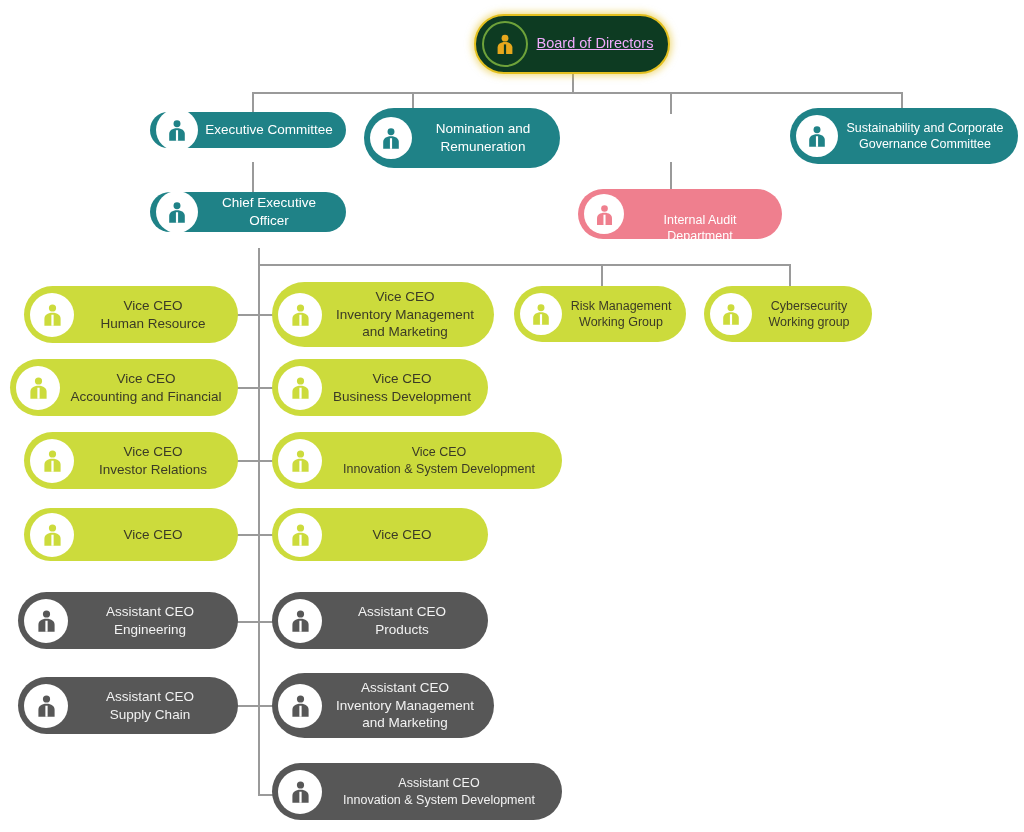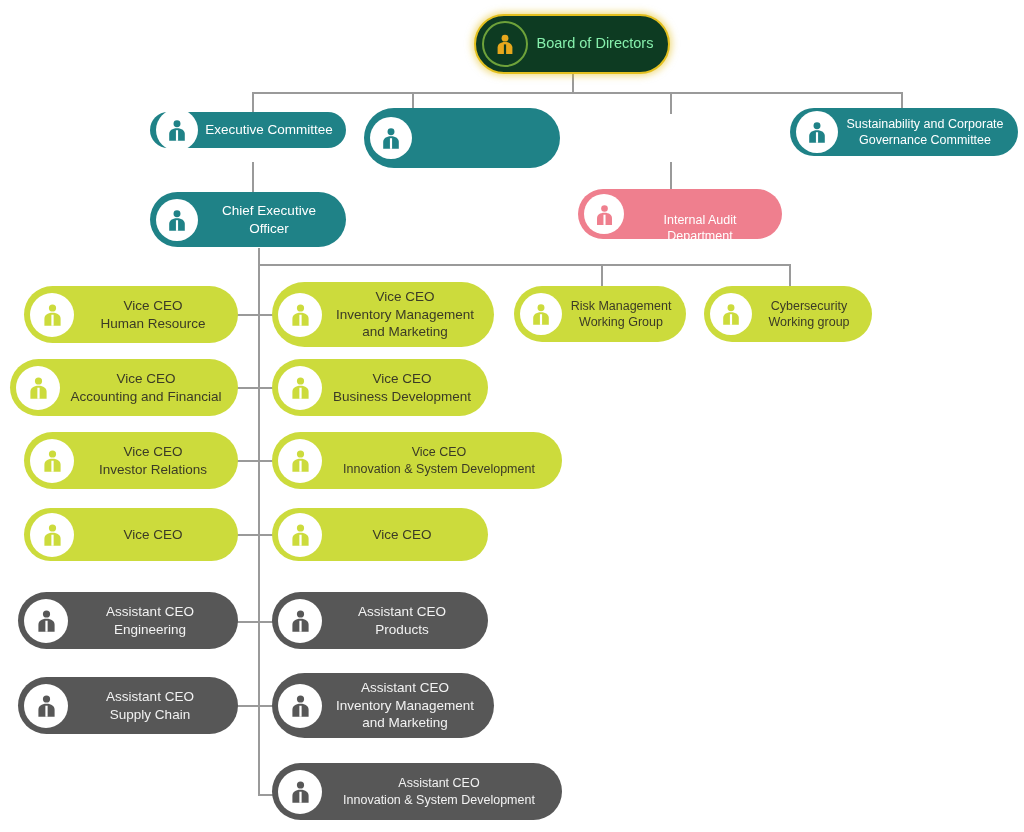--- a/index.html
+++ b/index.html
@@ -58,21 +58,21 @@
     justify-content: center;
   }
   .badge svg { display: block; }
 
   
   .v-board {
     background: #0d3b22;
     border: 2px solid #e3c01f;
     box-shadow: 0 0 7px 2px rgba(227,192,31,0.55);
   }
-  .v-board .label { color: #86efac; }
+  .v-board .label { color: #f0abfc; text-decoration: underline; }
   .v-board .badge { background: transparent; border: 2px solid #6ea23a; }
 
   .v-teal { background: #1f8287; }
   .v-teal .label { color: #ffffff; }
   .v-teal .badge { background: #ffffff; }
 
   .v-pink { background: #ef7f8e; }
   .v-pink .label { color: #ffffff; margin-top: 28px; }
   .v-pink .badge { background: #ffffff; }
 
@@ -143,36 +143,38 @@
   </div>
 
   <div class="node v-teal" style="left:364px; top:108px; width:196px; height:60px;">
     <span class="icon-wrap badge" style="width:42px;height:42px;">
       <svg width="26" height="26" viewBox="0 0 24 24" aria-hidden="true">
         <circle cx="12" cy="6.2" r="3.2" fill="#1f8287"></circle>
         <path d="M4.8 22v-6.2c0-3.3 2.8-5.4 7.2-5.4s7.2 2.1 7.2 5.4V22z" fill="#1f8287"></path>
         <rect x="11" y="12.2" width="2" height="9.8" fill="#ffffff"></rect>
       </svg>
     </span>
-  </div>
-
-
-  <div class="node v-teal" style="left:790px; top:108px; width:228px; height:48px;">
+    <span class="label t-mid">Nomination and
+Remuneration</span>
+  </div>
+
+
+  <div class="node v-teal" style="left:790px; top:108px; width:228px; height:56px;">
     <span class="icon-wrap badge" style="width:42px;height:42px;">
       <svg width="26" height="26" viewBox="0 0 24 24" aria-hidden="true">
         <circle cx="12" cy="6.2" r="3.2" fill="#1f8287"></circle>
         <path d="M4.8 22v-6.2c0-3.3 2.8-5.4 7.2-5.4s7.2 2.1 7.2 5.4V22z" fill="#1f8287"></path>
         <rect x="11" y="12.2" width="2" height="9.8" fill="#ffffff"></rect>
       </svg>
     </span>
     <span class="label t-small">Sustainability and Corporate
 Governance Committee</span>
   </div>
 
-  <div class="node v-teal" style="left:150px; top:192px; width:196px; height:55px;justify-content:center;">
+  <div class="node v-teal" style="left:150px; top:192px; width:196px; height:40px;justify-content:center;">
     <span class="icon-wrap badge" style="width:42px;height:42px;">
       <svg width="26" height="26" viewBox="0 0 24 24" aria-hidden="true">
         <circle cx="12" cy="6.2" r="3.2" fill="#1f8287"></circle>
         <path d="M4.8 22v-6.2c0-3.3 2.8-5.4 7.2-5.4s7.2 2.1 7.2 5.4V22z" fill="#1f8287"></path>
         <rect x="11" y="12.2" width="2" height="9.8" fill="#ffffff"></rect>
       </svg>
     </span>
     <span class="label t-mid">Chief Executive
 Officer</span>
   </div>

